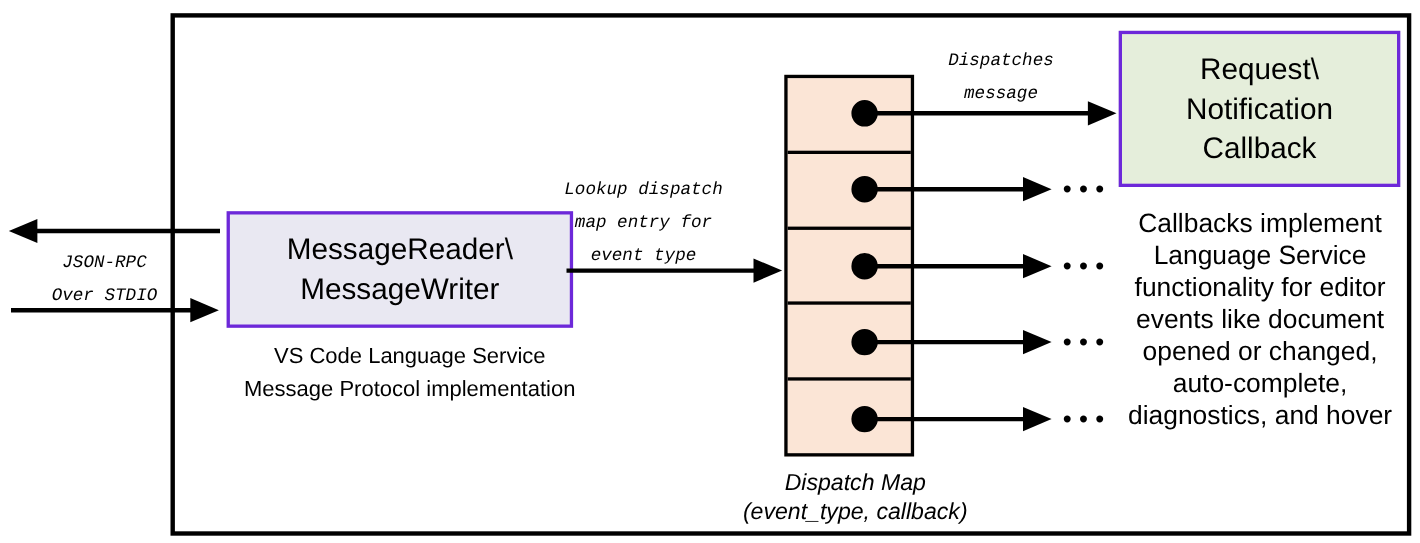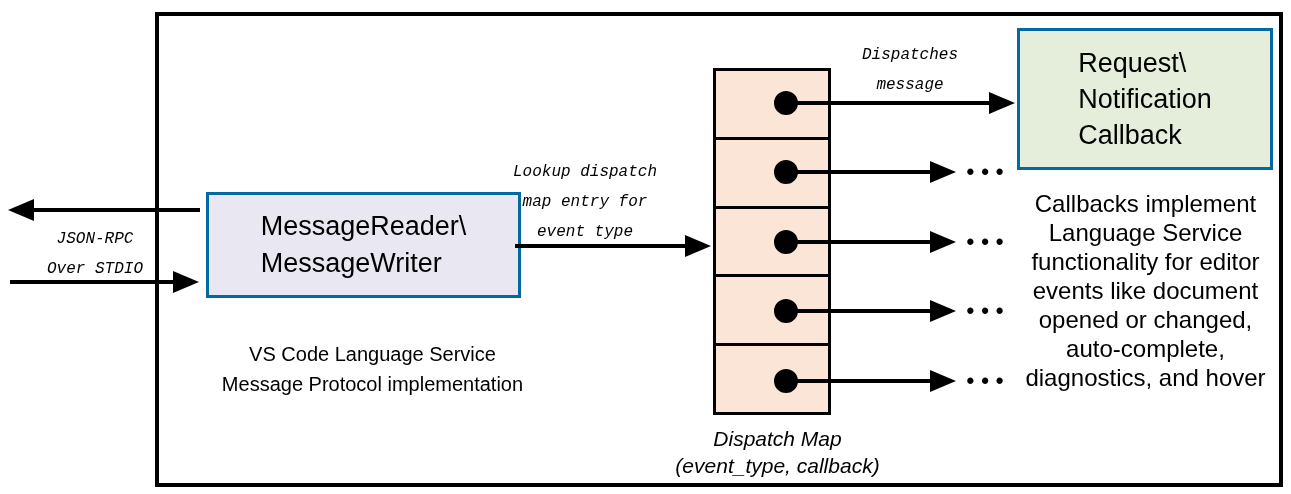--- a/index.html
+++ b/index.html
@@ -15,44 +15,44 @@
     position:absolute;left:155px;top:12px;width:1128px;height:475px;
     border:4px solid #000;box-sizing:border-box;background:transparent;
   }
   .title{
     position:absolute;left:231px;top:56px;width:324px;
     font-size:40px;line-height:46px;text-align:center;
     text-decoration:underline;text-decoration-thickness:3px;text-underline-offset:6px;
     white-space:pre-line;
   }
   .box{
-    position:absolute;box-sizing:border-box;border:3px solid #0369a1;
+    position:absolute;box-sizing:border-box;border:3px solid #6d28d9;
     display:flex;align-items:center;justify-content:center;
-    text-align:left;white-space:pre-line;
+    text-align:center;white-space:pre-line;
   }
   .reader-box{
     left:206px;top:192px;width:315px;height:106px;
     background:#E9E8F2;font-size:27px;line-height:37px;
   }
   .callback-box{
     left:1017px;top:28px;width:256px;height:142px;
     background:#E5EEDB;font-size:27px;line-height:36px;
   }
   .dispatch-map{
     position:absolute;left:713px;top:68px;width:118px;height:347px;
     box-sizing:border-box;border:3px solid #000;background:#FBE5D6;
     display:flex;flex-direction:column;
   }
   .dispatch-cell{flex:1;border-bottom:3px solid #000;}
   .dispatch-cell:last-child{border-bottom:none;}
   .caption{
     position:absolute;text-align:center;white-space:pre-line;
     font-size:20px;line-height:30px;
   }
-  .reader-caption{left:190px;top:309px;width:365px;margin-top:30px;}
+  .reader-caption{left:190px;top:309px;width:365px;}
   .dispatch-caption{left:640px;top:425px;width:275px;font-size:21px;line-height:27px;font-style:italic;}
   .callbacks-note{left:1018px;top:189px;width:255px;font-size:24px;line-height:29px;}
   .anno{
     position:absolute;text-align:center;white-space:pre-line;
     font-style:italic;font-size:16px;line-height:30px;font-family:Liberation Mono, monospace;
   }
   .stdio-label{left:20px;top:224px;width:150px;}
   .lookup-label{left:490px;top:157px;width:190px;}
   .dispatches-label{left:835px;top:40px;width:150px;}
   .ellipsis{

